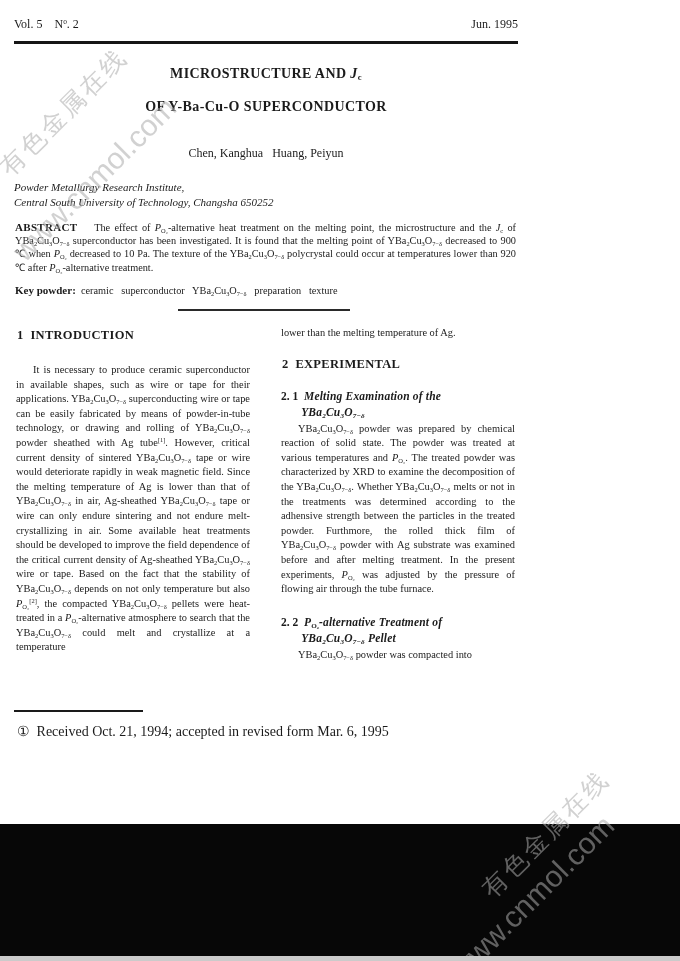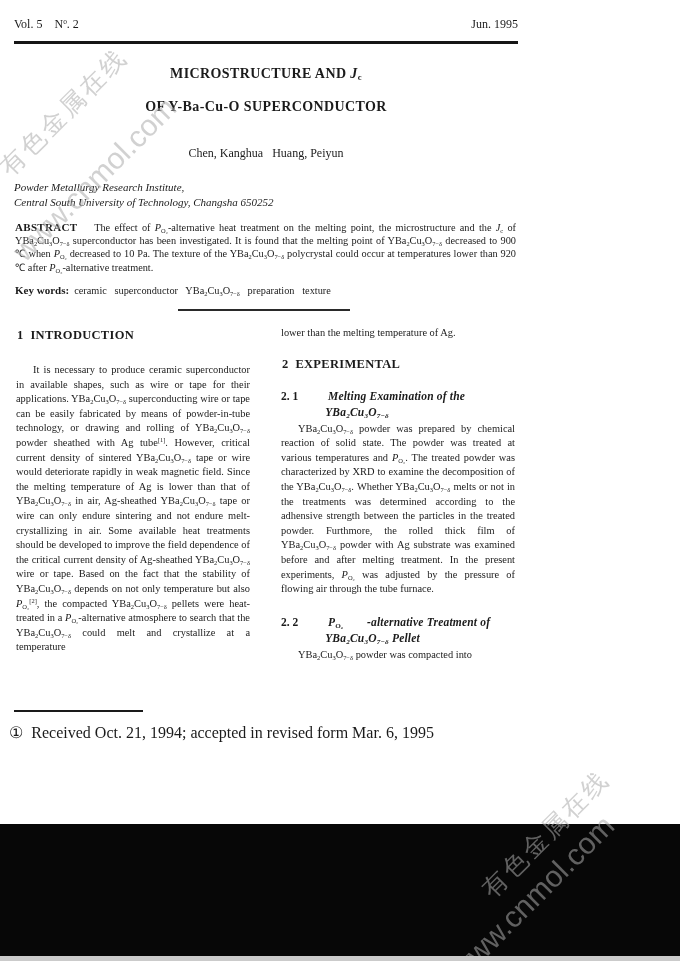--- a/index.html
+++ b/index.html
@@ -53,30 +53,30 @@
   .col h2{
     margin:2px 0 0 1px; font-size:12.5px; letter-spacing:0.3px; font-weight:bold;
   }
   .col p{
     margin:0; font-size:10.4px; line-height:14.6px; text-align:justify; text-indent:17px;
   }
   .col p.noindent{text-indent:0;}
   .col .subhead{
     margin:16px 0 0 0; font-size:11.5px; line-height:16px; font-weight:600;
   }
-  .col .subhead i{letter-spacing:0.2px;margin-left:24px;}
+  .col .subhead i{letter-spacing:0.2px;}
   .lead-gap{margin-top:20px !important;}
   .h2-exp{margin-top:16px !important;}
   .p-start{margin-top:2px !important;}
   .sub22{margin-top:17px !important;}
   sub{font-size:62%; vertical-align:-0.25em; line-height:0;}
   sup{font-size:62%; vertical-align:0.55em; line-height:0;}
   
   .fn-rule{position:absolute; left:14px; top:710px; width:129px; height:2px; background:#1a1a1a; z-index:2;}
-  .footnote{position:absolute; left:9px; top:723px; width:430px; font-size:16px; z-index:2;}
+  .footnote{position:absolute; left:17px; top:723px; width:430px; font-size:14px; z-index:2;}
   
   .black-band{position:absolute; left:0; top:824px; width:680px; height:132px; background:#070707; z-index:4;}
   .bottom-edge{position:absolute; left:0; top:956px; width:680px; height:5px; background:#cbcbcb; z-index:6;}
 </style>
 </head>
 <body>
 
 <div class="page">
 
   <div class="wm wm-zh wm-g1-zh">有色金属在线</div>
@@ -100,21 +100,21 @@
     <div>Powder Metallurgy Research Institute,</div>
     <div>Central South University of Technology, Changsha 650252</div>
   </div>
 
   <div class="abstract">
     <b>ABSTRACT</b>&nbsp;&nbsp;&nbsp;
     <span>The effect of <i>P</i><sub>O₂</sub>-alternative heat treatment on the melting point, the microstructure and the <i>J</i><sub>c</sub> of YBa<sub>2</sub>Cu<sub>3</sub>O<sub>7−δ</sub> superconductor has been investigated. It is found that the melting point of YBa<sub>2</sub>Cu<sub>3</sub>O<sub>7−δ</sub> decreased to 900 ℃ when <i>P</i><sub>O₂</sub> decreased to 10 Pa. The texture of the YBa<sub>2</sub>Cu<sub>3</sub>O<sub>7−δ</sub> polycrystal could occur at temperatures lower than 920 ℃ after <i>P</i><sub>O₂</sub>-alternative treatment.</span>
   </div>
 
   <div class="keywords">
-    <b>Key words:</b>&nbsp;
+    <b>Key powder:</b>&nbsp;
     <span>ceramic&nbsp;&nbsp; superconductor&nbsp;&nbsp; YBa<sub>2</sub>Cu<sub>3</sub>O<sub>7−δ</sub>&nbsp;&nbsp; preparation&nbsp;&nbsp; texture</span>
   </div>
   <div class="kw-rule"></div>
 
   <div class="col col-left">
     <h2>1&nbsp;&nbsp;INTRODUCTION</h2>
     <p class="lead-gap">It is necessary to produce ceramic superconductor in available shapes, such as wire or tape for their applications. YBa<sub>2</sub>Cu<sub>3</sub>O<sub>7−δ</sub> superconducting wire or tape can be easily fabricated by means of powder-in-tube technology, or drawing and rolling of YBa<sub>2</sub>Cu<sub>3</sub>O<sub>7−δ</sub> powder sheathed with Ag tube<sup>[1]</sup>. However, critical current density of sintered YBa<sub>2</sub>Cu<sub>3</sub>O<sub>7−δ</sub> tape or wire would deteriorate rapidly in weak magnetic field. Since the melting temperature of Ag is lower than that of YBa<sub>2</sub>Cu<sub>3</sub>O<sub>7−δ</sub> in air, Ag-sheathed YBa<sub>2</sub>Cu<sub>3</sub>O<sub>7−δ</sub> tape or wire can only endure sintering and not endure melt-crystallizing in air. Some available heat treatments should be developed to improve the field dependence of the critical current density of Ag-sheathed YBa<sub>2</sub>Cu<sub>3</sub>O<sub>7−δ</sub> wire or tape. Based on the fact that the stability of YBa<sub>2</sub>Cu<sub>3</sub>O<sub>7−δ</sub> depends on not only temperature but also <i>P</i><sub>O₂</sub><sup>[2]</sup>, the compacted YBa<sub>2</sub>Cu<sub>3</sub>O<sub>7−δ</sub> pellets were heat-treated in a <i>P</i><sub>O₂</sub>-alternative atmosphere to search that the YBa<sub>2</sub>Cu<sub>3</sub>O<sub>7−δ</sub> could melt and crystallize at a temperature</p>
   </div>
 
   <div class="col col-right">

